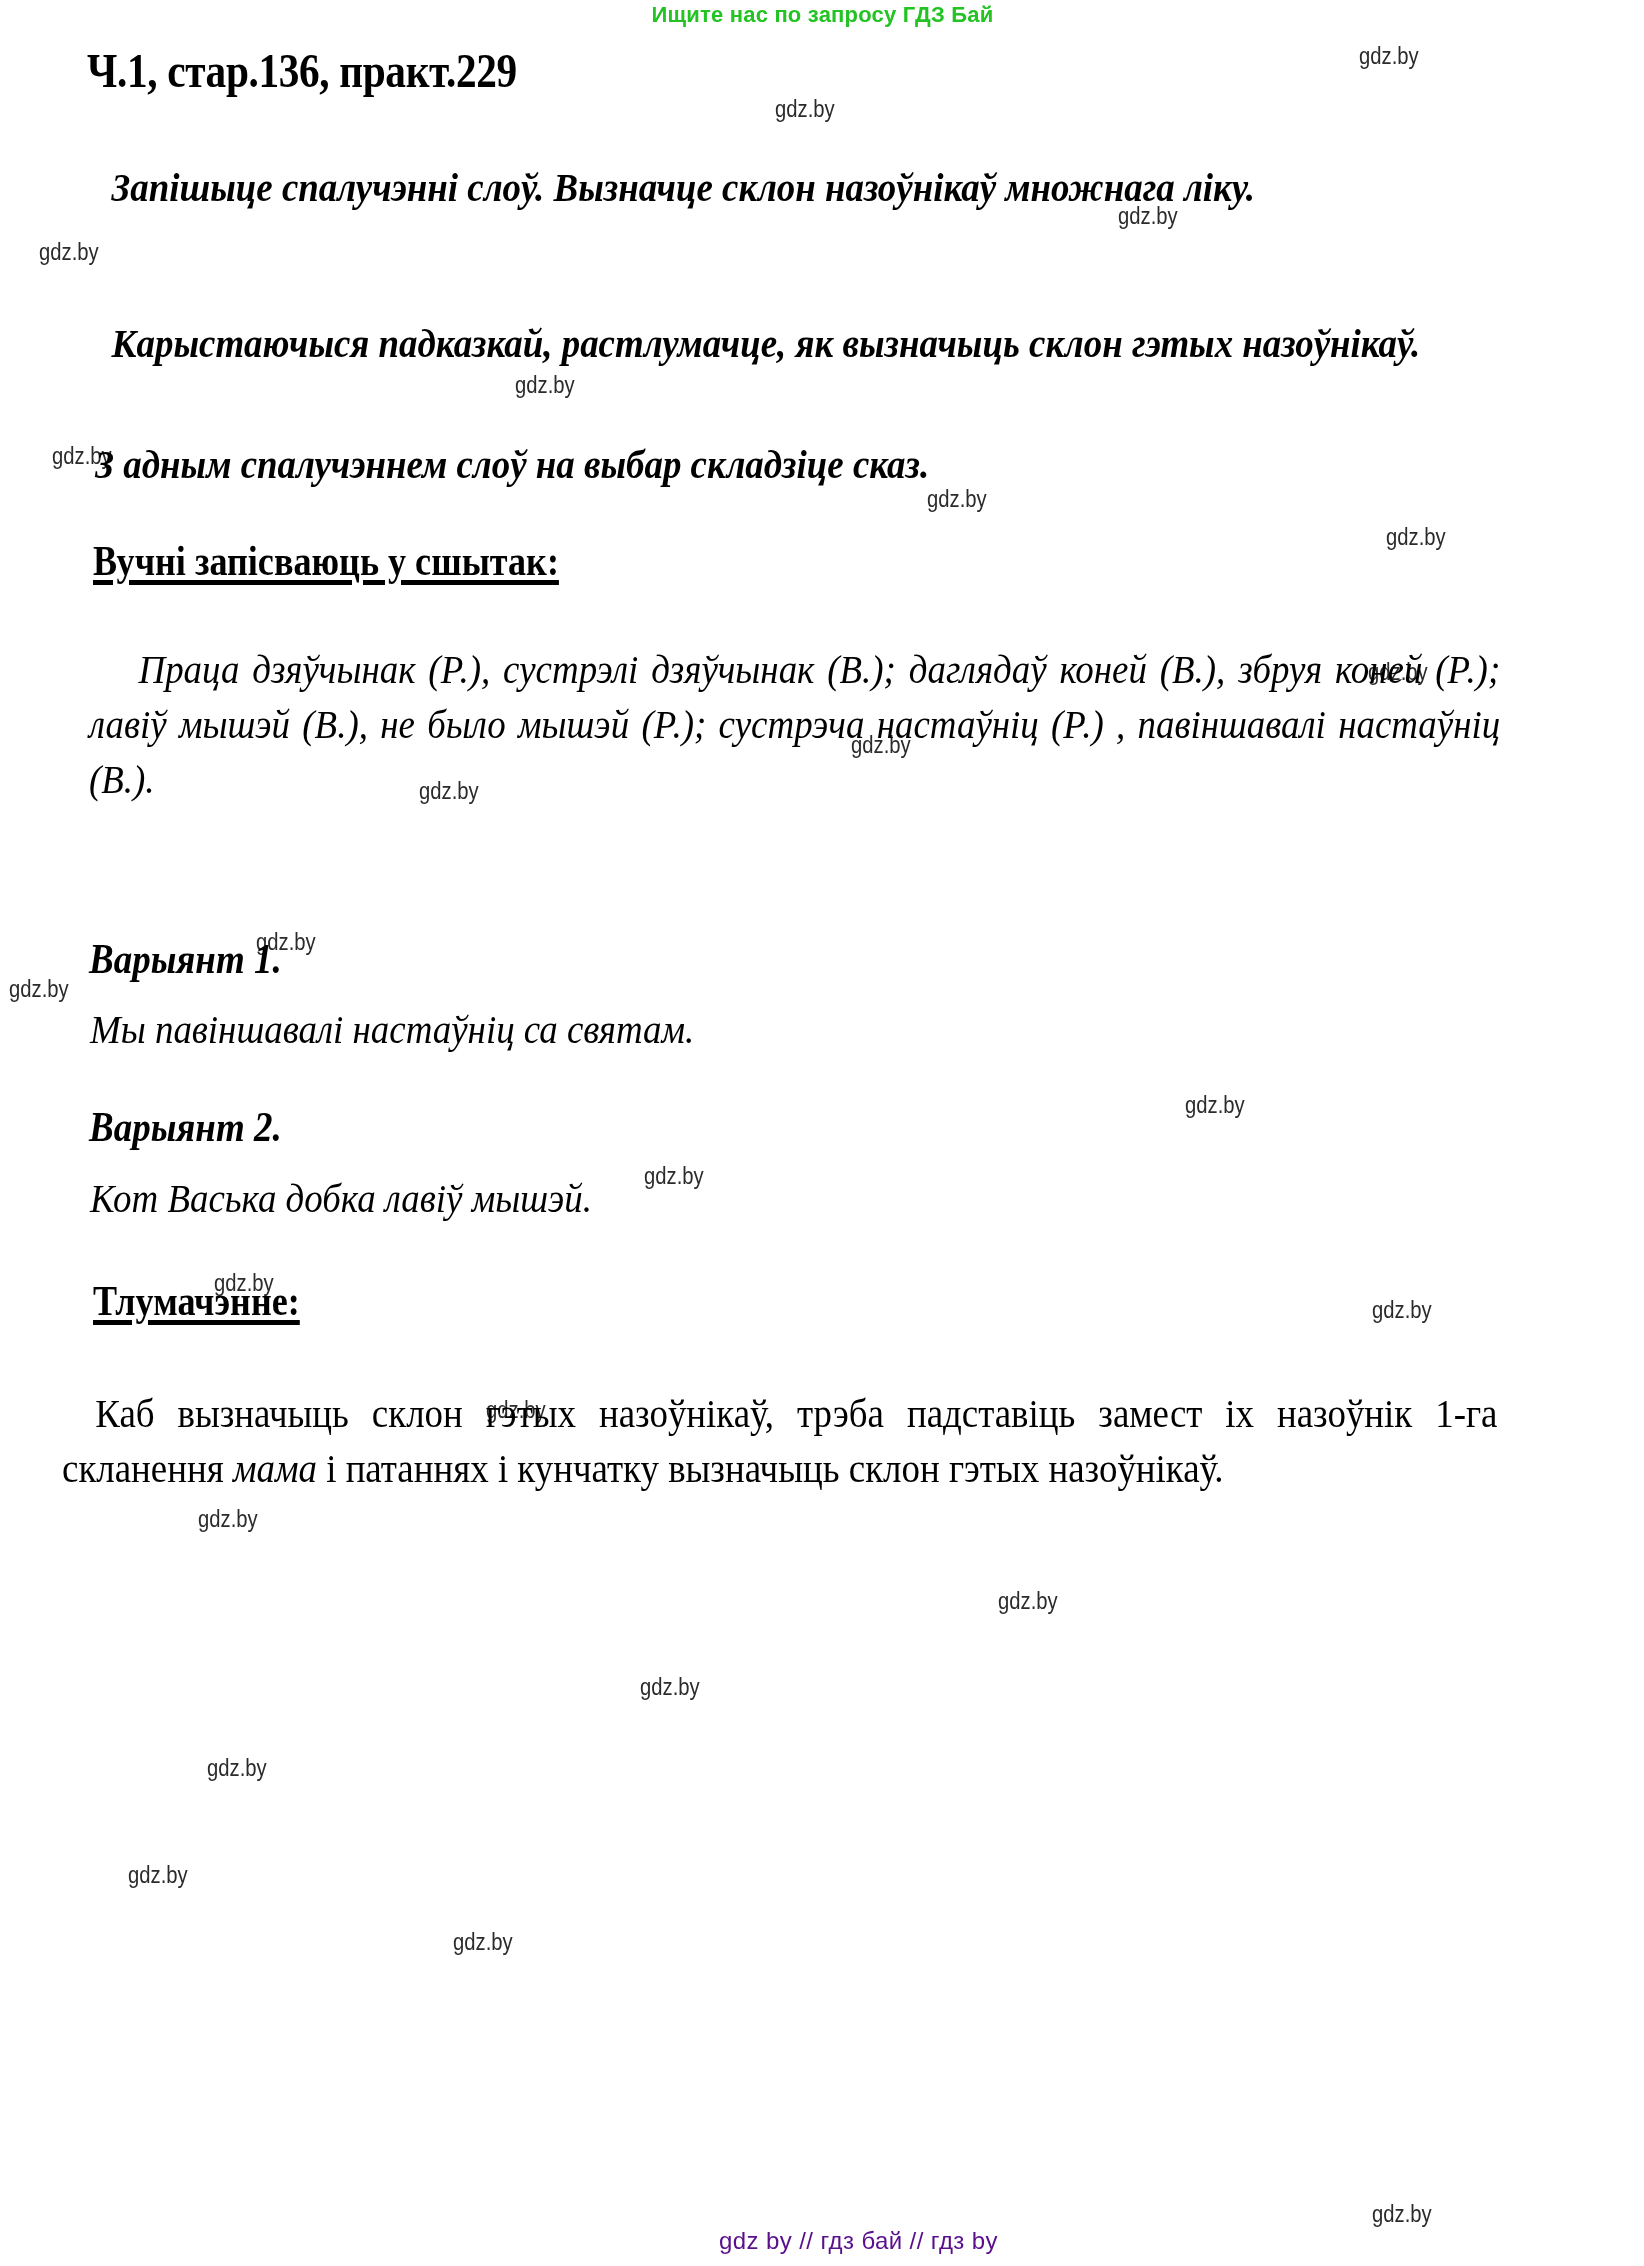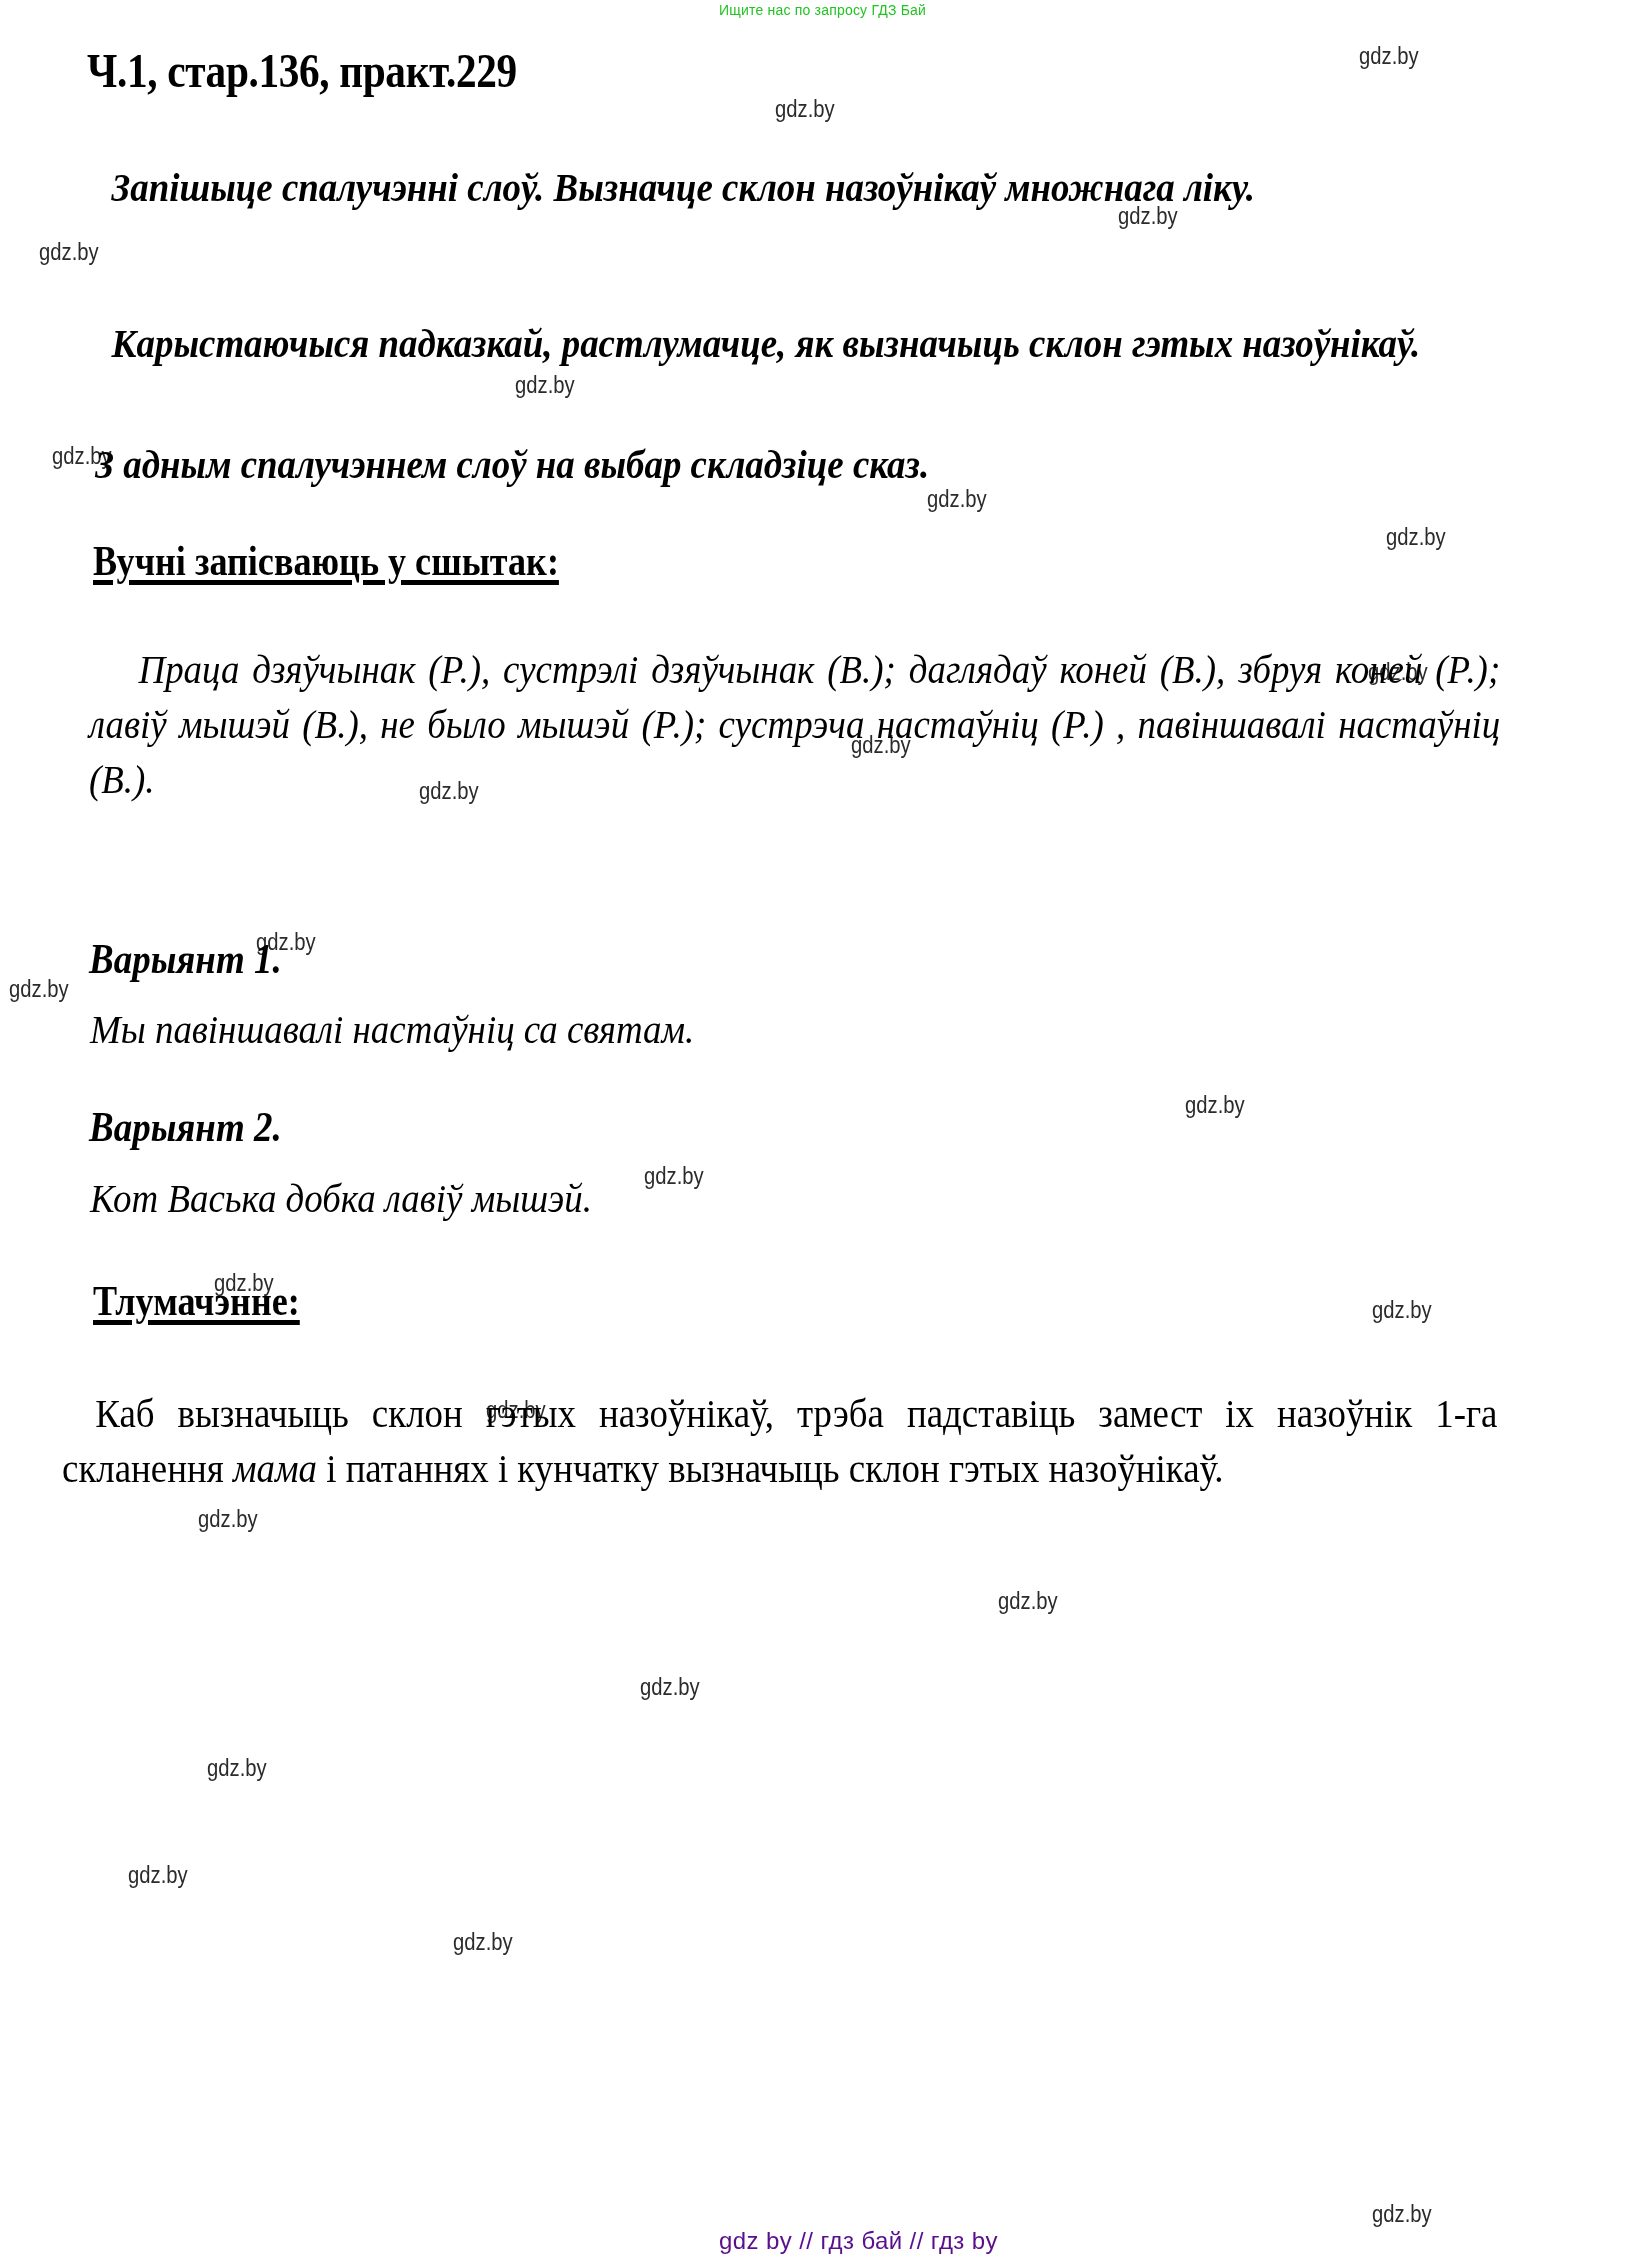--- a/index.html
+++ b/index.html
@@ -21,22 +21,22 @@
   }
 
   
   .promo-banner {
     position: absolute;
     top: 1.8px;
     left: 0;
     width: 100%;
     text-align: center;
     font-family: "Liberation Sans", "DejaVu Sans", sans-serif;
-    font-weight: normal;
-    font-size: 14px;
+    font-weight: bold;
+    font-size: 22px;
     letter-spacing: 0.2px;
     color: #22c322;
   }
 
   
   .wm {
     position: absolute;
     font-family: "Liberation Sans", "DejaVu Sans", sans-serif;
     font-size: 23px;
     color: #2b2b2b;

